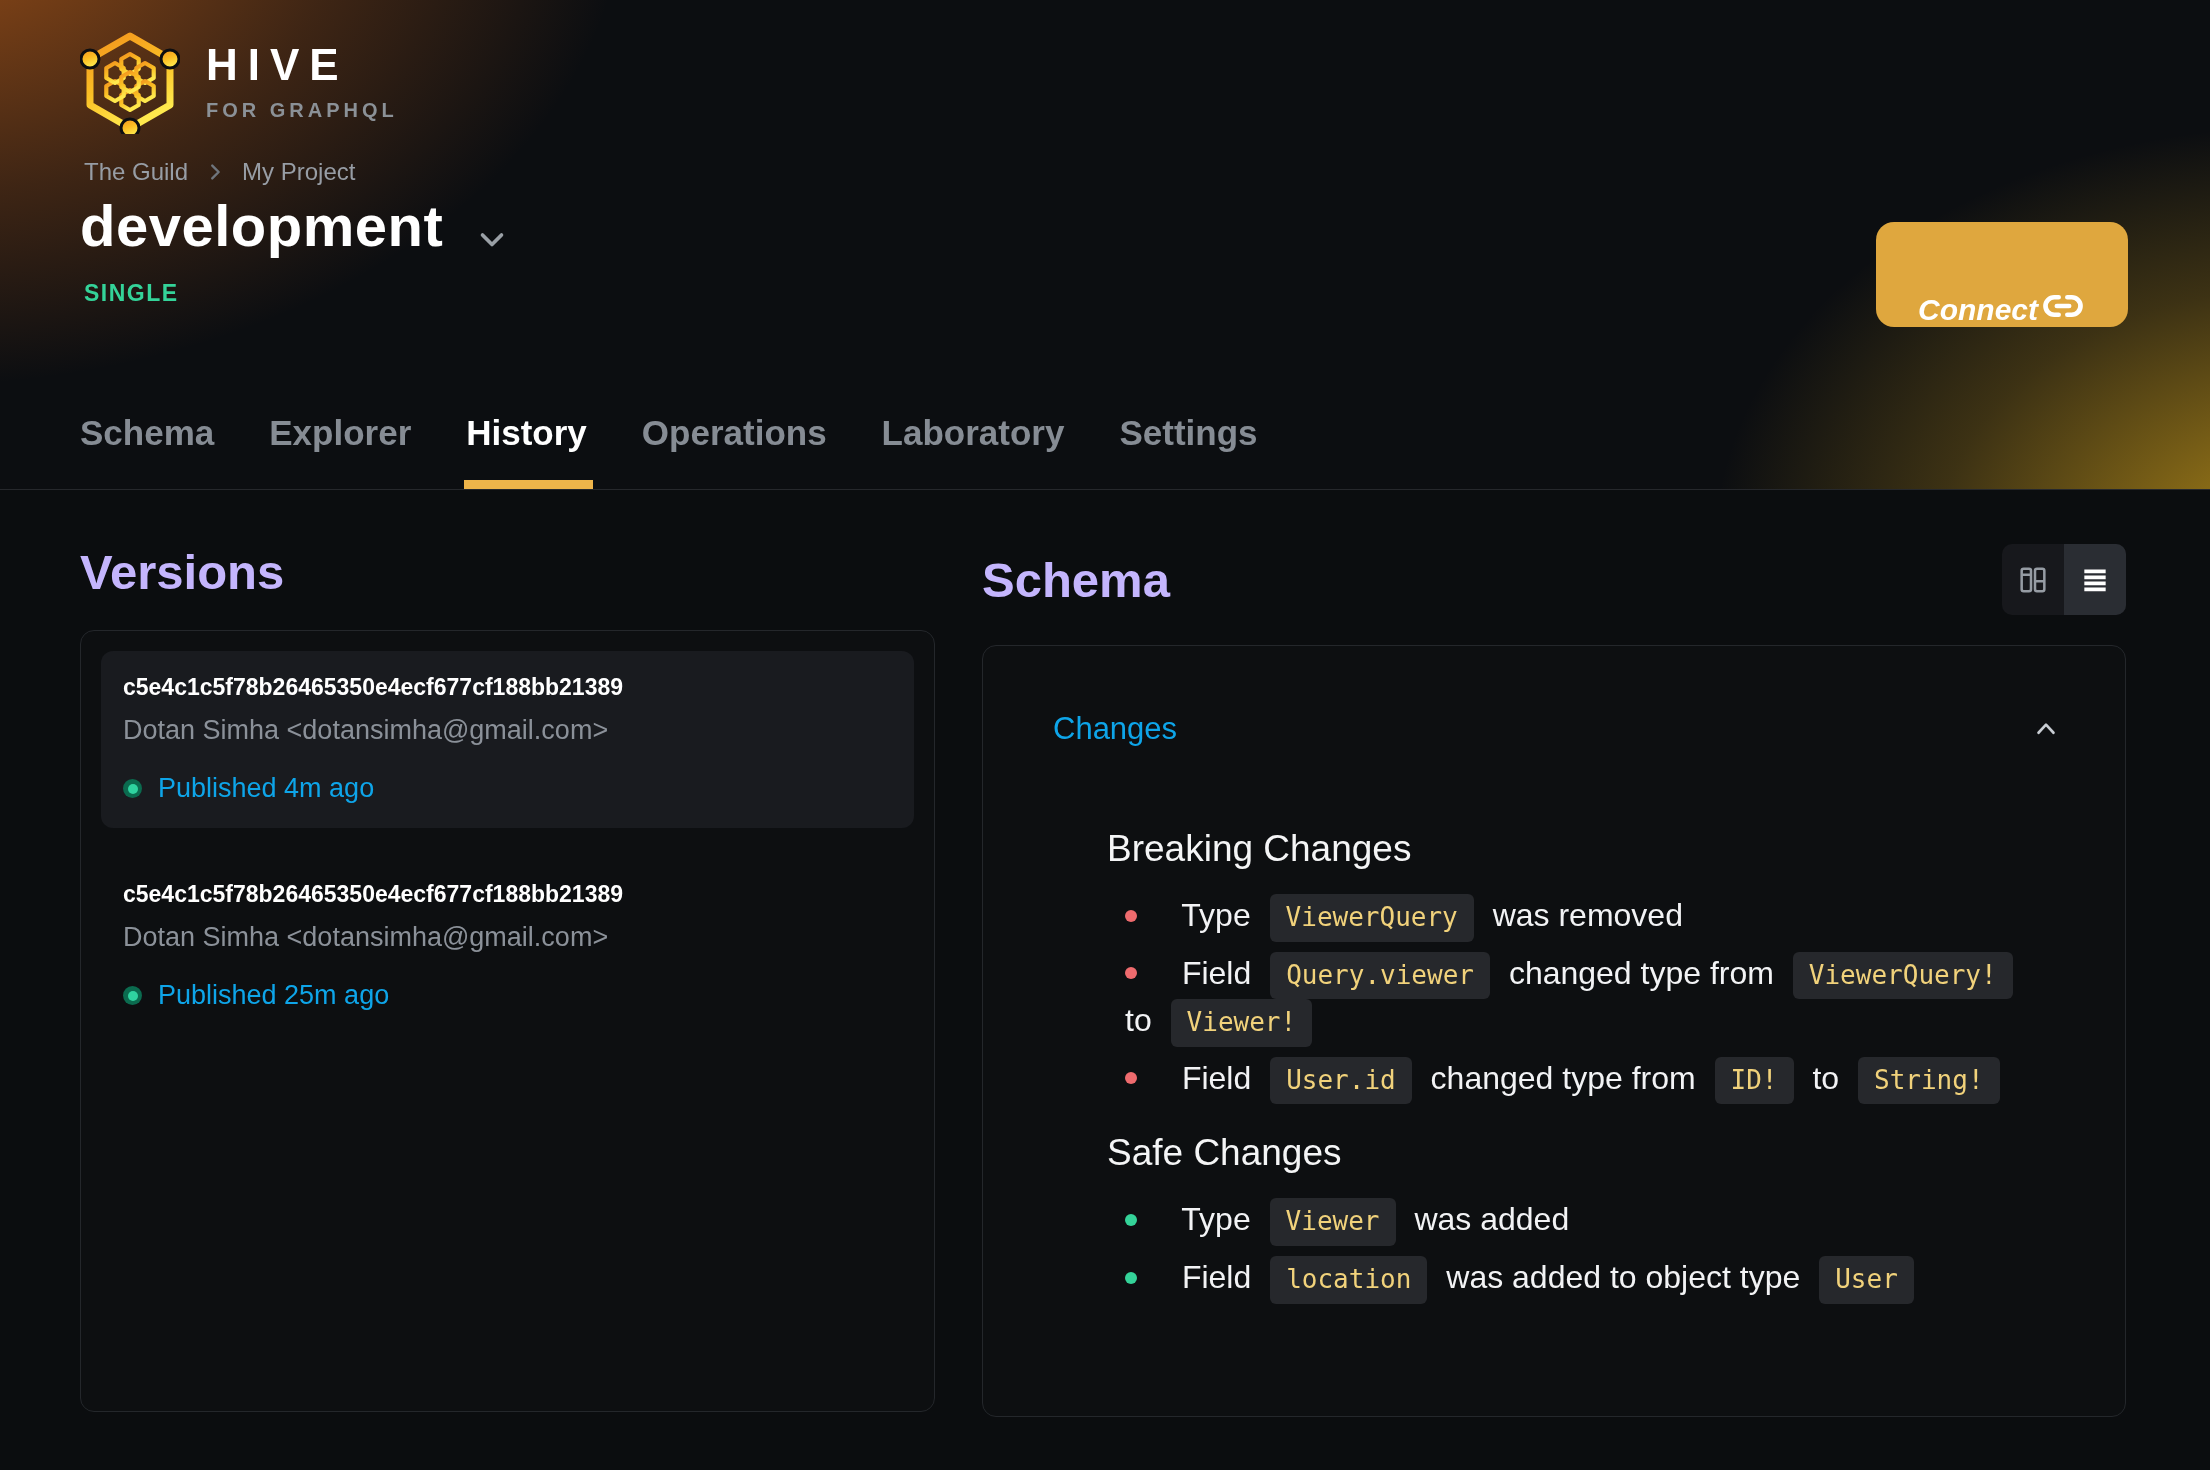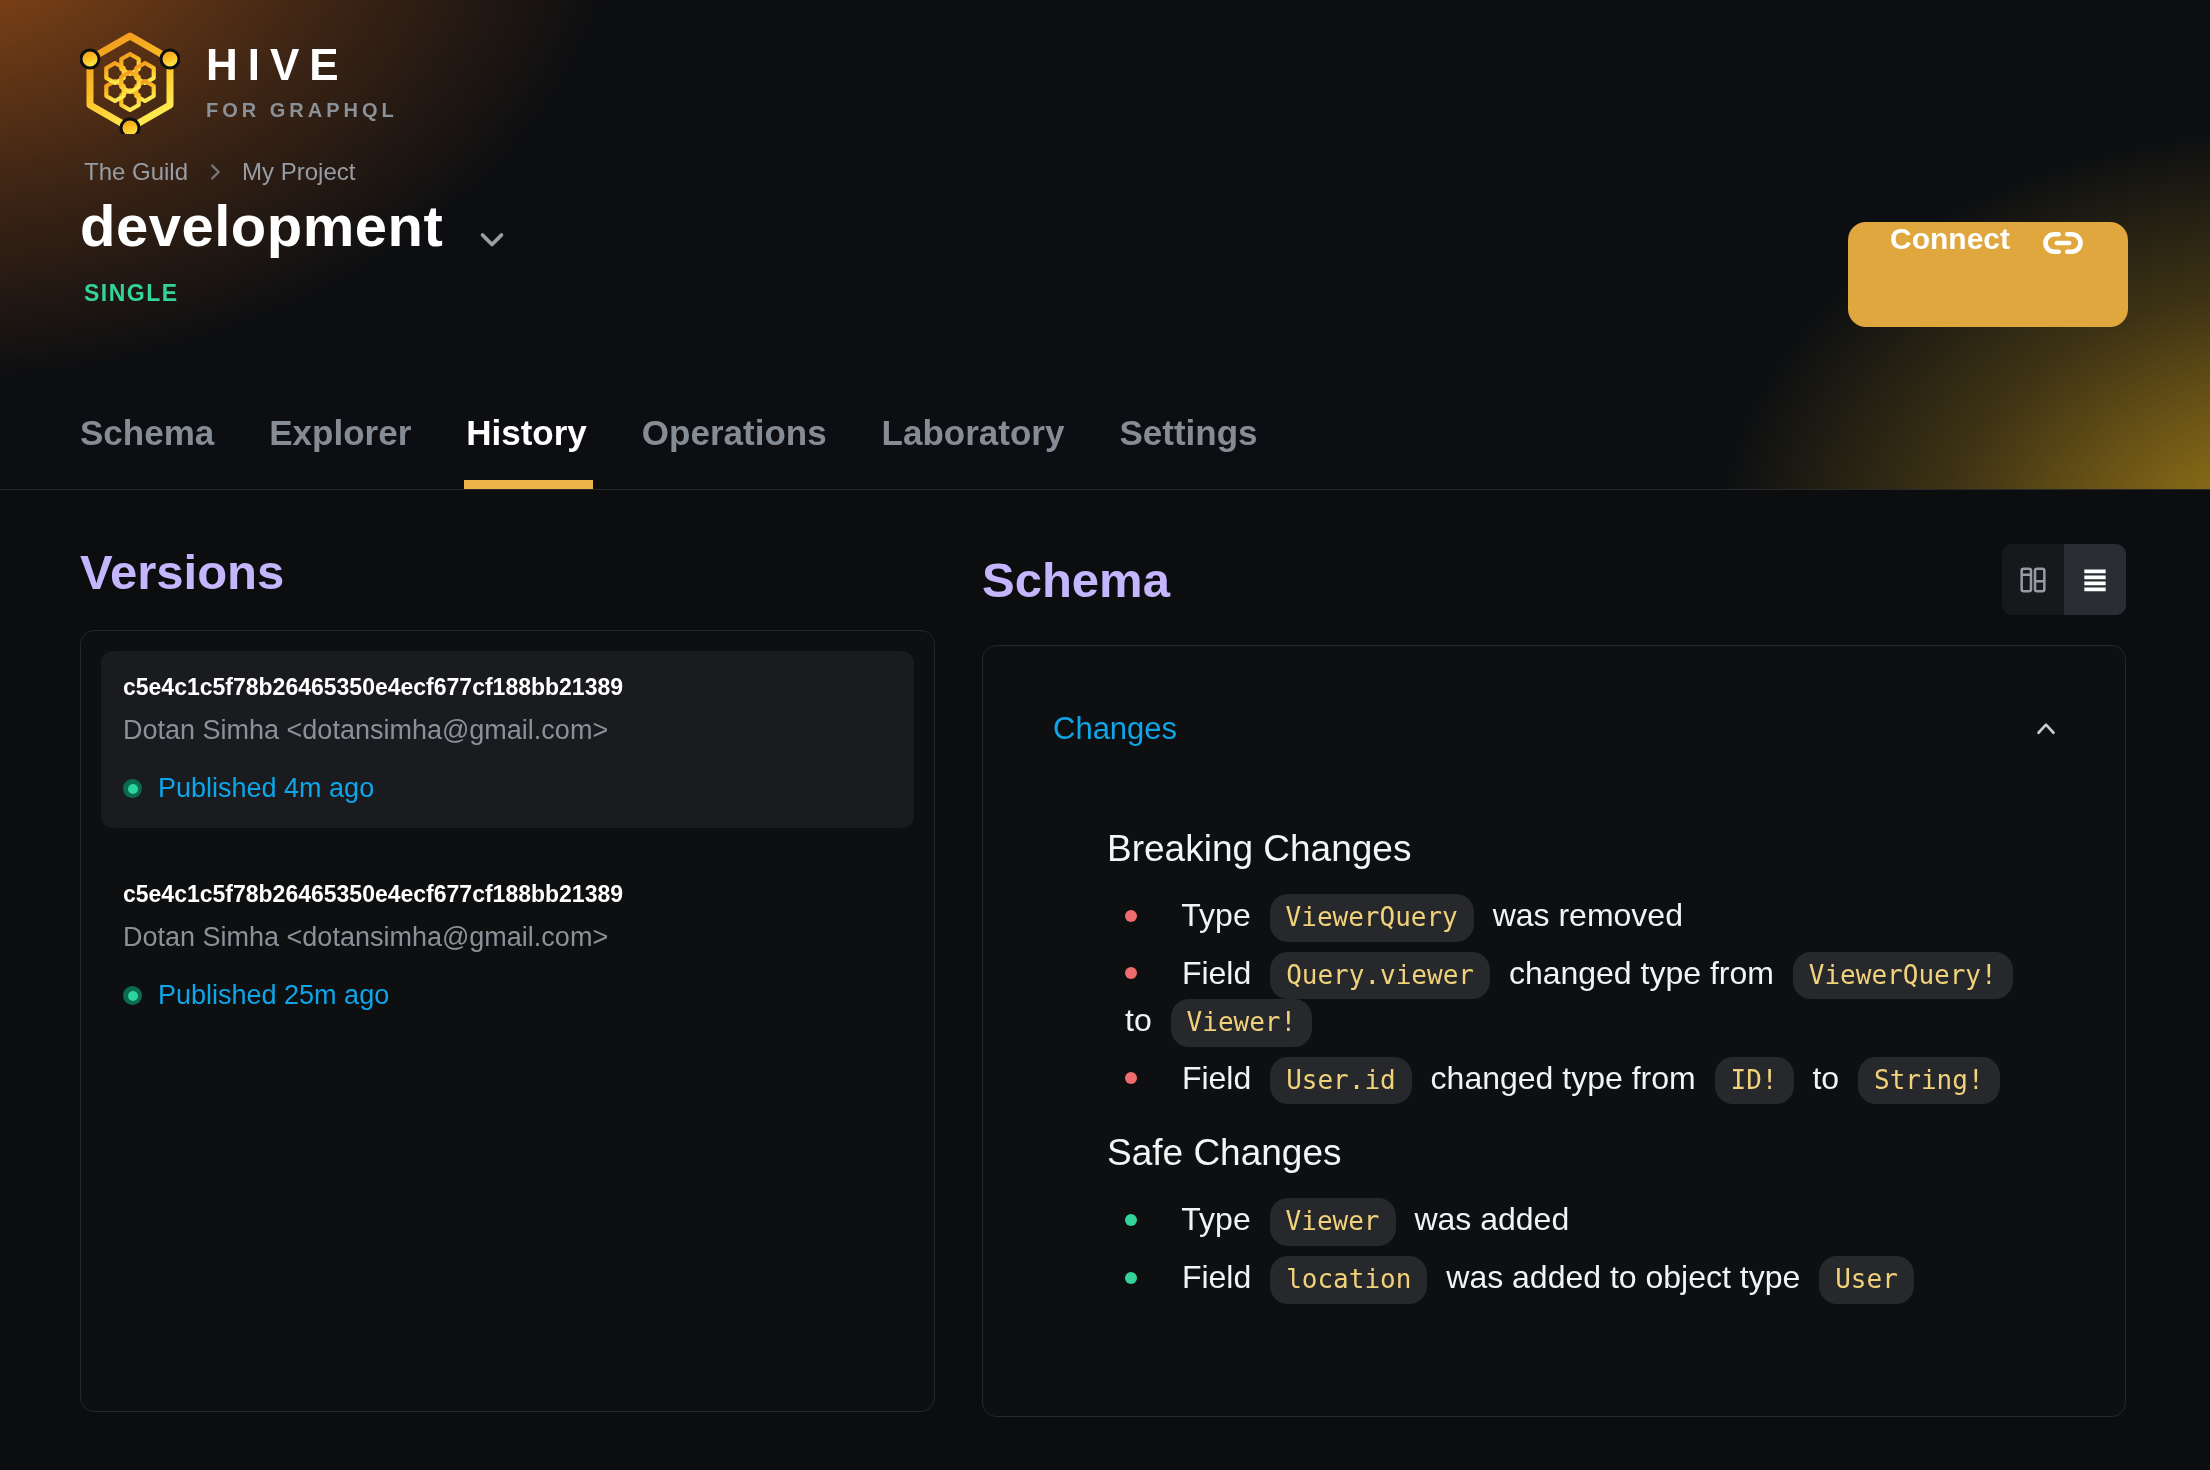--- a/index.html
+++ b/index.html
@@ -30,24 +30,25 @@
   .crumb-sep { width:22px; height:22px; }
 
   .title-row { position:absolute; left:80px; top:194px; display:flex; align-items:flex-end; gap:30px; }
   .page-title { font-size:58px; font-weight:700; letter-spacing:0.5px; color:#fff; line-height:1.1; }
   .title-chevron { width:38px; height:38px; margin-top:8px; }
 
   .badge-single { position:absolute; left:84px; top:280px; font-size:23px; font-weight:700;
     letter-spacing:1.5px; color: var(--badge-green, #34d399); }
 
   .connect-btn {
-    position:absolute; right:82px; top:222px; width:280px; height:105px;
+    position:absolute; right:82px; top:222px; width:252px; height:105px;
     background: var(--connect-bg, #dfa73e); border:none; border-radius:18px;
-    display:flex; align-items:flex-start; justify-content:space-between; padding:0 42px;
+    display:flex; align-items:flex-end; justify-content:space-between; padding:0 42px;
     cursor:pointer;
+    font-style:italic;
   }
   .connect-label { font-size:30px; font-weight:700; color:#fff; font-family:inherit; }
   .link-icon { width:46px; height:42px; }
 
   .tabs { position:absolute; left:80px; bottom:0; display:flex; gap:55px; }
   .tab { position:relative; font-size:35px; font-weight:700; color:#868c94;
     padding-bottom:36px; cursor:pointer; white-space:nowrap; }
   .tab.active { color:#ffffff; }
   .tab.active::after { content:""; position:absolute; left:-2px; right:-6px; bottom:0;
     height:9px; background: var(--accent, #edb44a); }
@@ -94,21 +95,21 @@
   .change-section + .change-section-title, .change-section-title.safe { margin-top:26px; }
   ul.change-list { list-style:none; padding-left:18px; margin-bottom:26px; }
   li.change-item { font-size:32px; font-weight:400; color:#f2f3f5; line-height:1.2; margin-bottom:10px; }
   .bullet { display:inline-block; width:12px; height:12px; border-radius:50%;
     margin-right:36px; vertical-align:middle; position:relative; top:-2px; }
   .change-list.breaking .bullet { background: var(--breaking-bullet, #ee6b6e); }
   .change-list.safe .bullet { background: var(--safe-bullet, #34d399); }
   .chip {
     font-family:"DejaVu Sans Mono","Liberation Mono",monospace;
     font-size:26px; color: var(--chip-text, #f1d27b);
-    background: var(--chip-bg, #26282c); border-radius:18px;
+    background: var(--chip-bg, #26282c); border-radius:6px;
     padding:9px 16px 10px; margin:0 10px; display:inline-block; line-height:1.1;
   }
   .nowrap { white-space:nowrap; }
 </style>
 </head>
 <body>
 
 <div class="header">
 
   <div class="logo-row">

